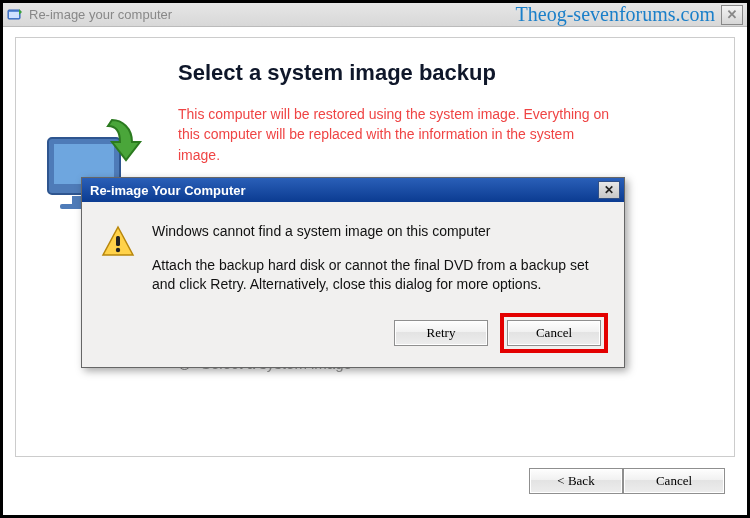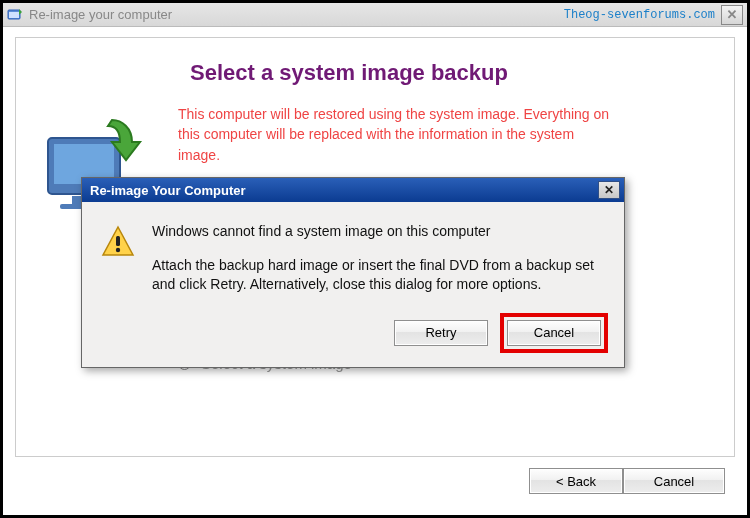--- a/index.html
+++ b/index.html
@@ -35,23 +35,23 @@
   .titlebar-icon {
     width: 16px; height: 16px;
     margin-right: 6px;
     display: inline-flex;
     align-items: center;
     justify-content: center;
   }
   .titlebar-icon svg { width: 16px; height: 16px; }
   .titlebar-spacer { flex: 1; }
   .watermark {
-    font-family: Liberation Mono, monospace;
+    font-family: Liberation Serif, serif;
     color: #1a7fc9;
-    font-size: 12px;
+    font-size: 20px;
     margin-right: 6px;
   }
   .close-btn {
     width: 22px; height: 20px;
     border: 1px solid #888;
     background: linear-gradient(#f3f3f3,#d6d6d6);
     display: flex;
     align-items: center;
     justify-content: center;
     font-family: Arial, sans-serif;
@@ -80,22 +80,22 @@
     padding-top: 38px;
   }
   .left-graphic svg { width: 120px; height: 120px; }
   .right-content {
     flex: 1;
     padding-left: 4px;
   }
   .heading {
     font-size: 22px;
     font-weight: bold;
-    color: #701a75;
-    margin: 0 0 18px 12px;
+    color: #0f172a;
+    margin: 0 0 18px 0;
   }
   .subtext {
     font-size: 14px;
     color: #ef4444;
     line-height: 1.45;
     max-width: 440px;
     margin-bottom: 24px;
   }
   .radio-row {
     display: flex;
@@ -128,21 +128,21 @@
     justify-content: flex-end;
     gap: 0;
     padding-right: 10px;
     background: #fff;
   }
   .win-btn {
     min-width: 94px;
     height: 26px;
     border: 1px solid #8f8f8f;
     background: linear-gradient(#fefefe 0%, #f1f1f1 45%, #e3e3e3 46%, #ededed 100%);
-    font-family: Liberation Sans, sans-serif;
+    font-family: Liberation Serif, serif;
     font-size: 13px;
     cursor: pointer;
     text-align: center;
     display: inline-flex;
     align-items: center;
     justify-content: center;
     box-shadow: 0 0 0 1px #fff inset;
   }
   .win-btn.large { min-width: 102px; }
   
@@ -264,21 +264,21 @@
   <div class="modal-body">
     <div class="warn-icon">
       <svg viewBox="0 0 36 36">
         <path d="M18 3 L33 31 L3 31 Z" fill="#ffd24a" stroke="#b8860b" stroke-width="1.5"></path>
         <rect x="16" y="12" width="4" height="10" rx="1.5" fill="#222"></rect>
         <circle cx="18" cy="26" r="2.2" fill="#222"></circle>
       </svg>
     </div>
     <div class="modal-text">
       <div class="msg1">Windows cannot find a system image on this computer</div>
-      <div class="msg2">Attach the backup hard image or insert the final DVD from a backup set and click Retry. Alternatively, close this dialog for more options.</div>
+      <div class="msg2">Attach the backup hard disk or cannot the final DVD from a backup set and click Retry. Alternatively, close this dialog for more options.</div>
     </div>
   </div>
   <div class="modal-buttons">
     <button class="win-btn">Retry</button>
     <span class="highlight-box">
       <button class="win-btn">Cancel</button>
     </span>
   </div>
 </div>
 

